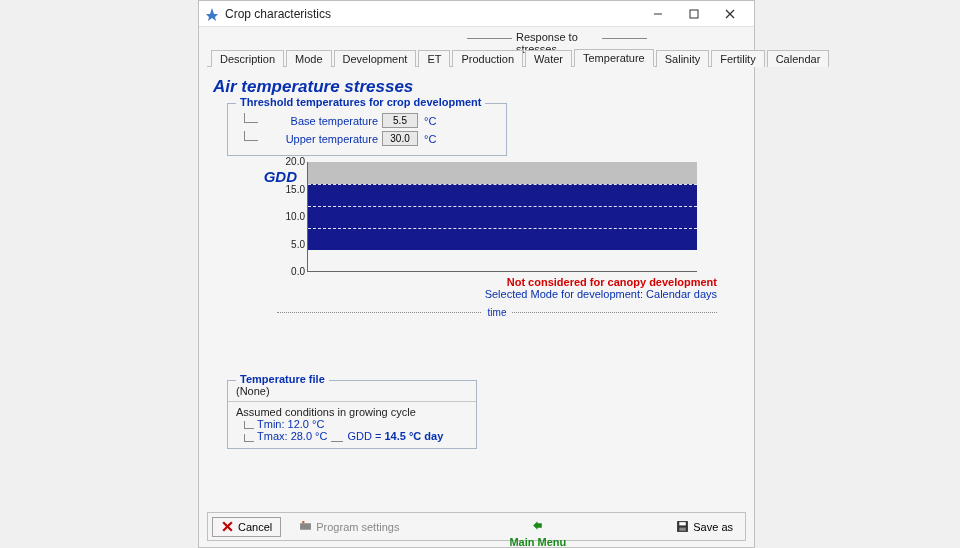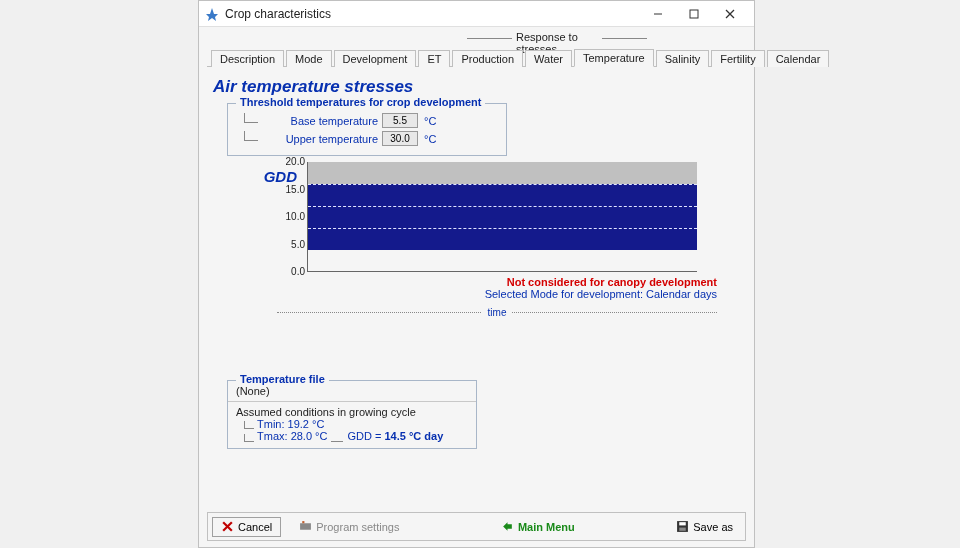--- a/index.html
+++ b/index.html
@@ -215,21 +215,21 @@
           <div class="yaxis" style="top: -6px;">20.0</div>
         </div>
     </div>
 
     <div class="tempfile">
       <span class="legend">Temperature file</span>
       <div class="none">(None)</div>
       <div class="sep"></div>
       <div class="assumed">Assumed conditions in growing cycle</div>
       <div class="inner">
-        <div><span class="tree2"></span><span>Tmin:</span> <span>19.2 °C</span></div>
+        <div><span class="tree2"></span><span>Tmin:</span> <span>12.0 °C</span></div>
         <div style="display:flex; align-items:flex-end;">
           <span class="tree2"></span><span>Tmax:</span>&nbsp;<span>28.0 °C</span>
           <span style="margin:0 4px; border-bottom:1px solid #888; width:12px; display:inline-block; vertical-align:middle;"></span>
           <span>GDD =</span>&nbsp;<span class="gddres">14.5 °C day</span>
         </div>
       </div>
     </div>
 
   </div>
 
@@ -246,21 +246,21 @@
     <div class="btn ghost" style="margin-left:2px;">
       <span class="ic">
           <svg viewBox="0 0 12 12">
             <rect x="1" y="3" width="10" height="6" fill="#888"></rect>
             <rect x="3" y="1" width="2" height="2" fill="#c06030"></rect>
           </svg>
         </span>
       <span>Program settings</span>
     </div>
     <div class="spacer"></div>
-    <div class="btn" style="border:none;">
+    <div class="btn" style="border:none;flex-direction:column;">
       <span class="ic">
           <svg viewBox="0 0 12 12">
             <path d="M2 6 L6 2 L6 4 L10 4 L10 8 L6 8 L6 10 Z" fill="#1a8a1a"></path>
           </svg>
         </span>
       <span class="green">Main Menu</span>
     </div>
     <div class="spacer"></div>
     <div class="btn" style="border:none;">
       <span class="ic">

